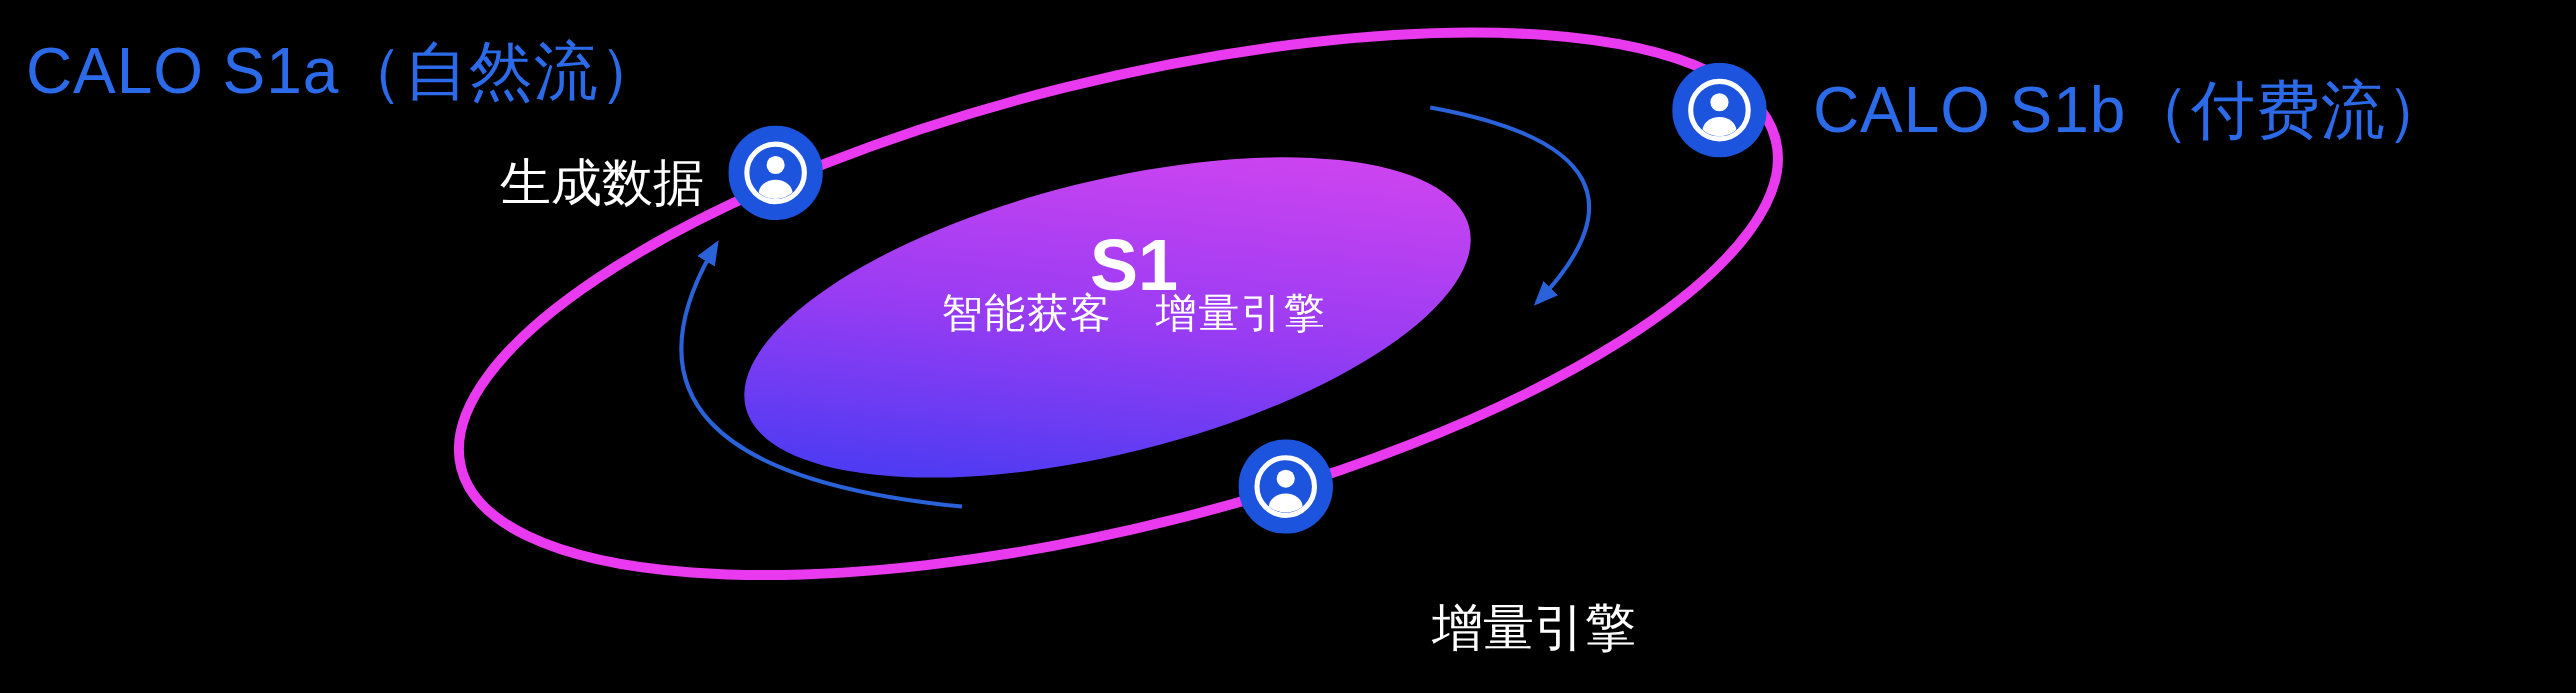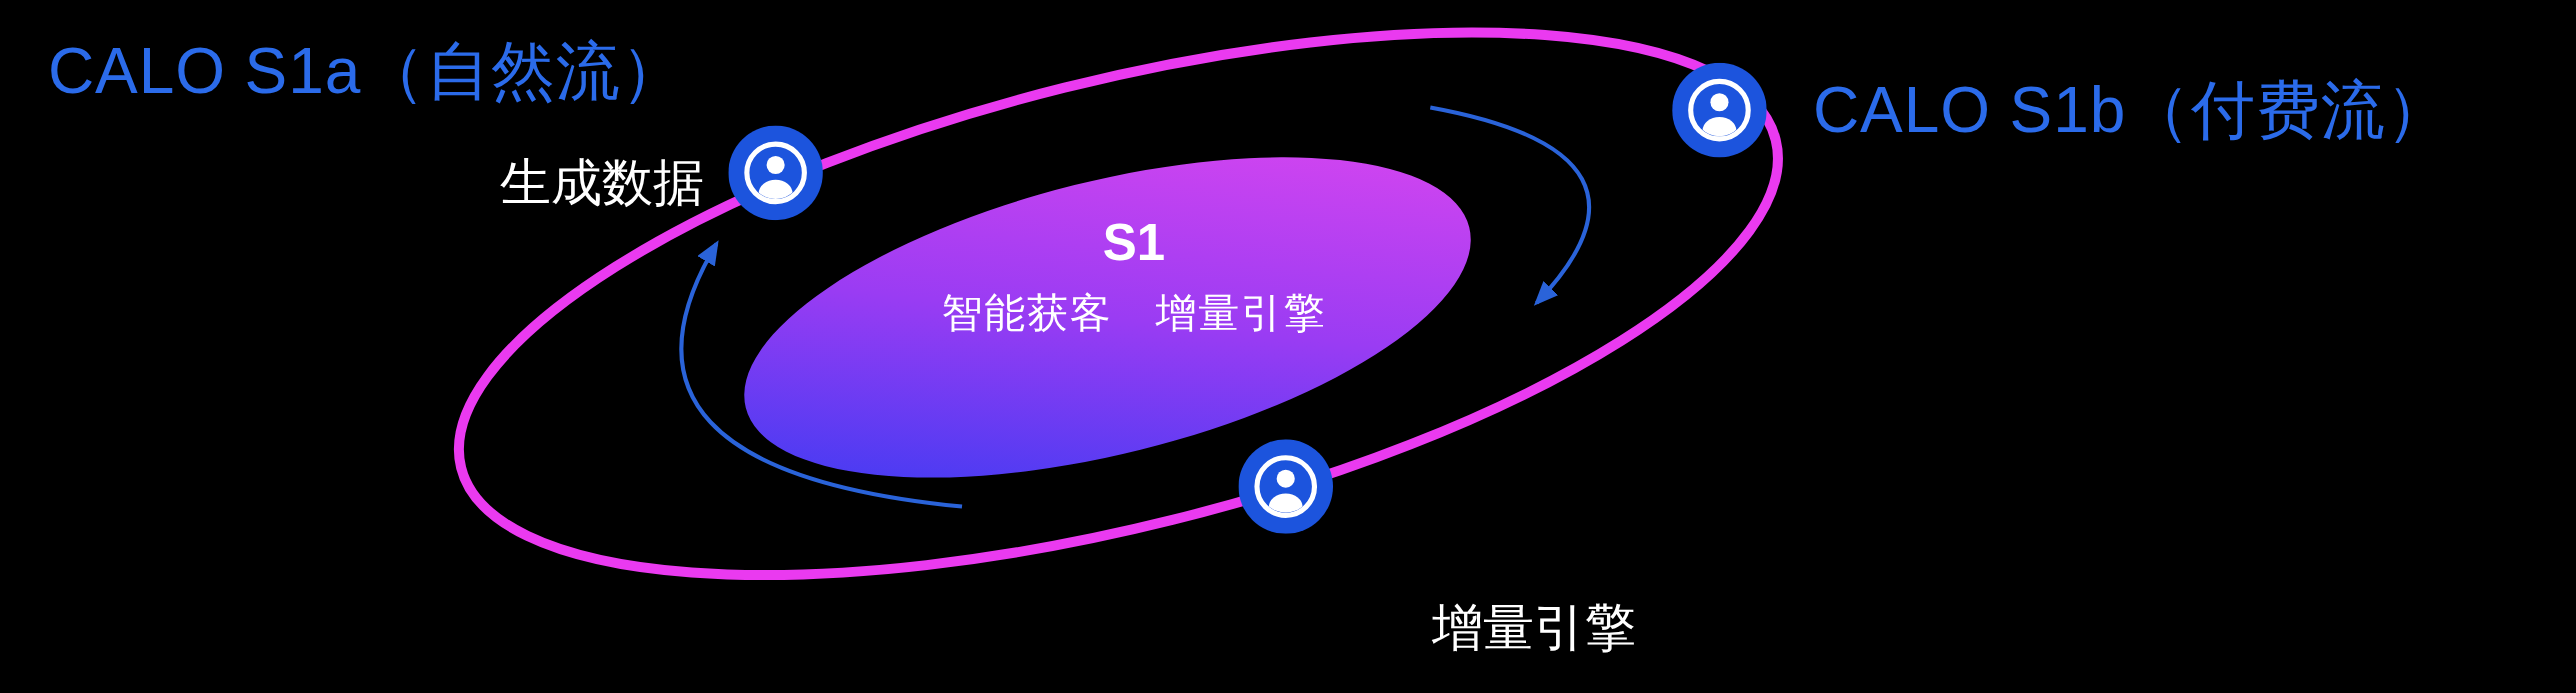--- a/index.html
+++ b/index.html
@@ -43,24 +43,25 @@
     position:absolute;
     color:var(--sublabel-white,#fff);
     font-size:51px;
     font-weight:500;
     white-space:nowrap;
     line-height:1.1;
   }
   .core-title {
     position:absolute;
     color:var(--core-text-white,#fff);
-    font-size:51px;
+    font-size:72px;
     font-weight:700;
     transform:translate(-50%,-50%);
     white-space:nowrap;
+    margin-top:23px;
   }
   .core-subtitle {
     position:absolute;
     color:var(--core-text-white,#fff);
     font-size:41px;
     font-weight:500;
     transform:translate(-50%,-50%);
     white-space:nowrap;
     letter-spacing:1.8px;
   }
@@ -104,21 +105,21 @@
     <path class="flow-arrow" d="M 1573 118 Q 1848 168 1690 333" marker-end="url(#arrowhead)"></path>
 
     <use href="#user-circle" x="801" y="138" width="104" height="104"></use>
     <use href="#user-circle" x="1839" y="69" width="104" height="104"></use>
     <use href="#user-circle" x="1362" y="483" width="104" height="104"></use>
   </svg>
 
   <div class="core-title" style="left:1134px; top:242px;">S1</div>
   <div class="core-subtitle" style="left:1134px; top:313px;">智能获客　增量引擎</div>
 
-  <div class="node-label" style="left:48px; top:36px;">CALO S1a（自然流）</div>
+  <div class="node-label" style="left:26px; top:36px;">CALO S1a（自然流）</div>
   <div class="node-sublabel" style="left:500px; top:155px;">生成数据</div>
 
   <div class="node-label" style="left:1813px; top:75px;">CALO S1b（付费流）</div>
 
   <div class="node-sublabel" style="left:1432px; top:600px;">增量引擎</div>
 
 </div>
 
 
 </body></html>

